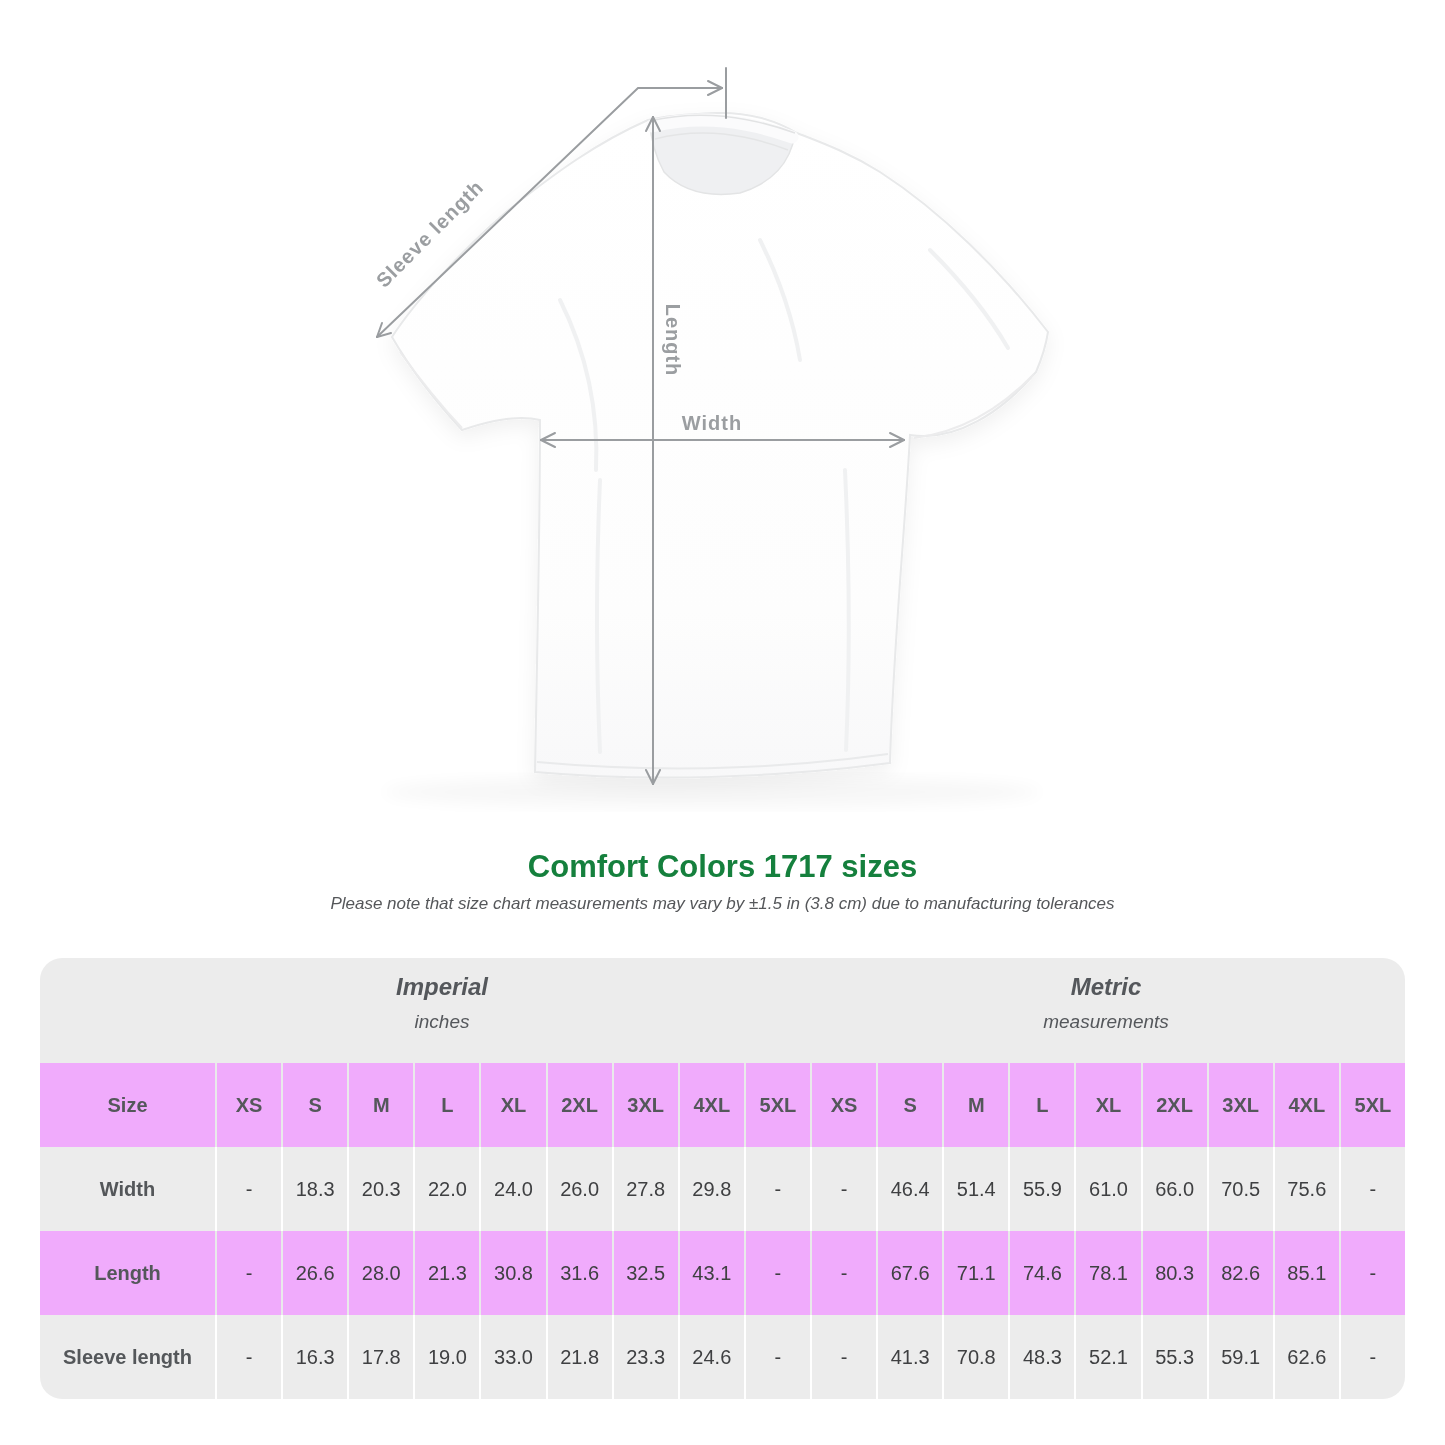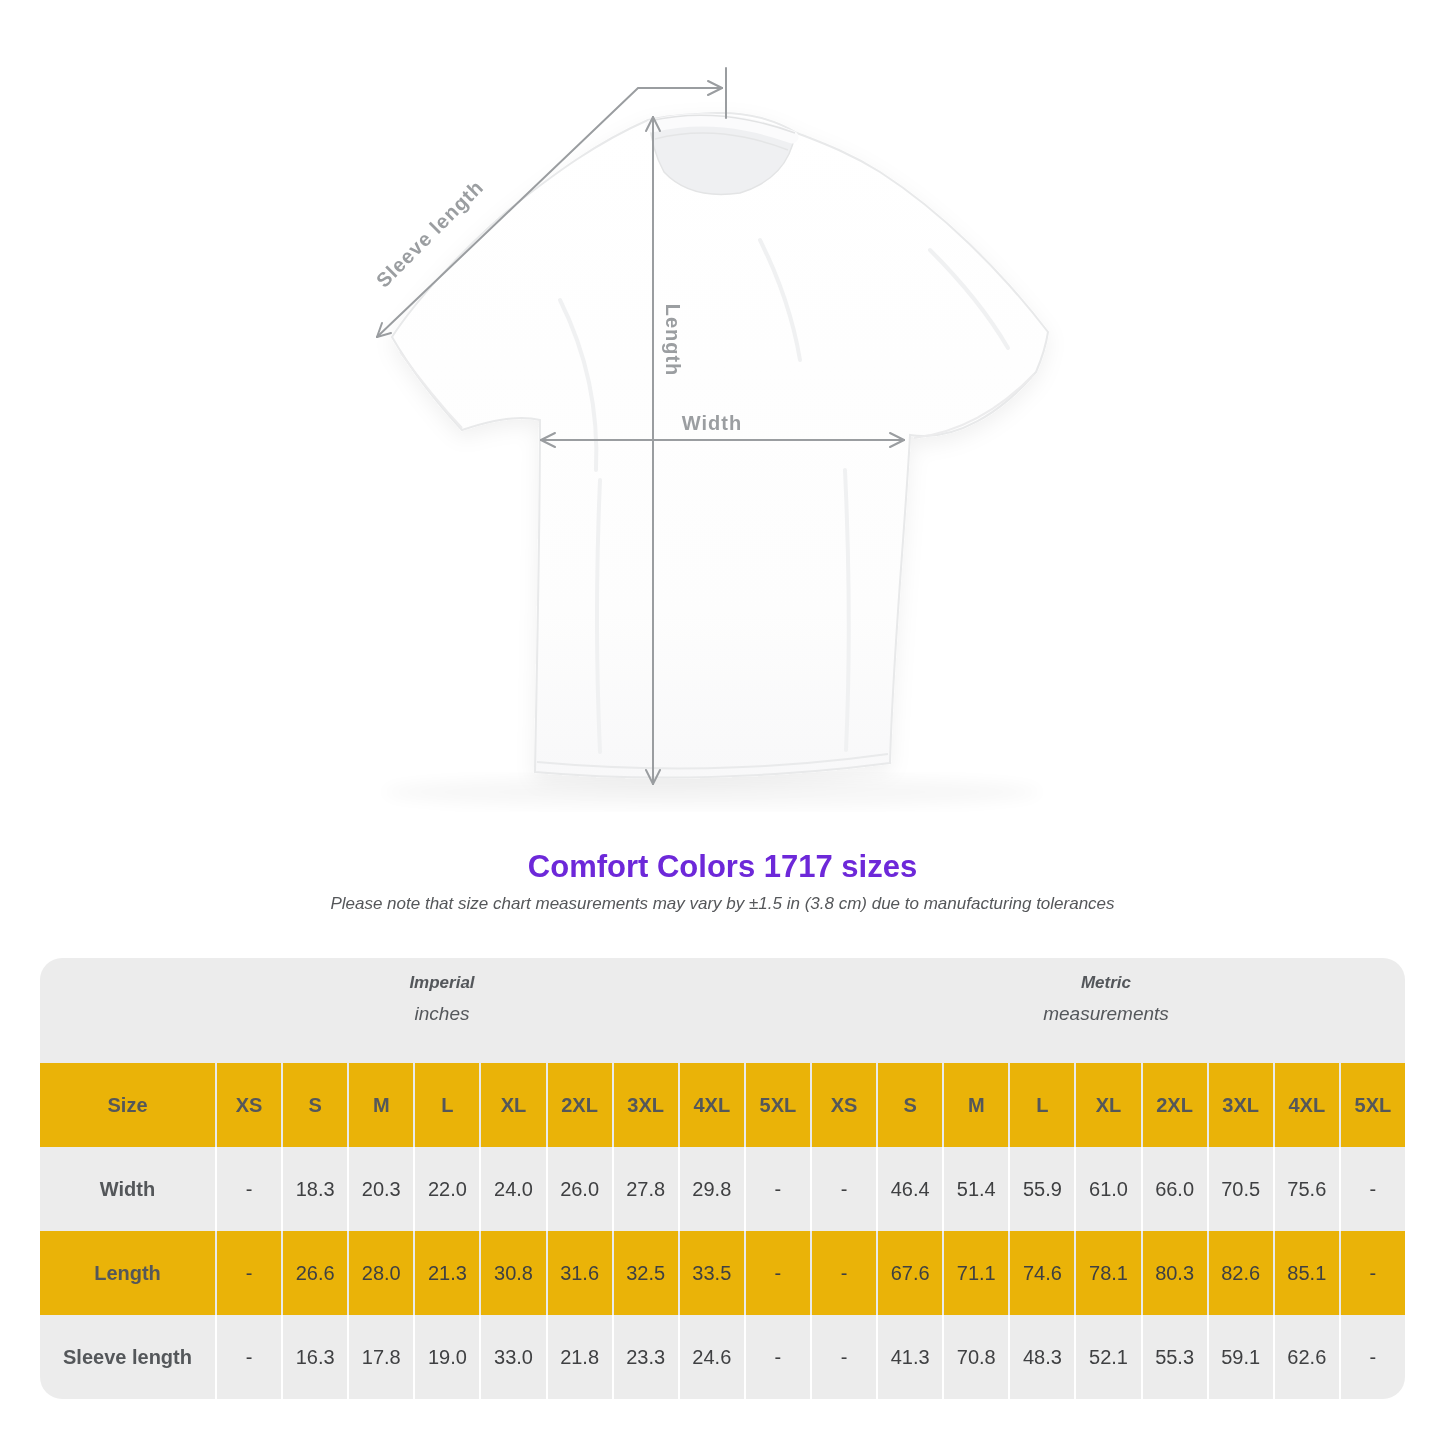--- a/index.html
+++ b/index.html
@@ -12,41 +12,41 @@
   #diagram-svg { position:absolute; left:0; top:0; }
 
   .dim-label { position:absolute; font-weight:bold; font-size:20px;
                color:#9b9ea1; letter-spacing:1px; white-space:nowrap; }
   #lbl-sleeve { left:430px; top:234px; transform:translate(-50%,-50%) rotate(-45deg); }
   #lbl-length { left:672px; top:340px; transform:translate(-50%,-50%) rotate(90deg); }
   #lbl-width  { left:712px; top:423px; transform:translate(-50%,-50%); }
 
   
   #page-title { position:absolute; left:0; right:0; top:849px; text-align:center;
-                font-size:31px; font-weight:bold; color:#6d28d9; }
+                font-size:31px; font-weight:bold; color:#15803d; }
   #page-subtitle { position:absolute; left:0; right:0; top:894px; text-align:center;
                    font-size:17px; font-style:italic; color:#55575a; }
 
   
   #size-table { position:absolute; left:40px; top:958px; width:1365px; }
 
   #unit-band { height:105px; background:#ececec; border-radius:22px 22px 0 0;
                position:relative; }
   .unit-group { position:absolute; top:15px; transform:translateX(-50%);
                 text-align:center; }
   #ug-imperial { left:402px; }
   #ug-metric   { left:1066px; }
-  .ug-name { font-size:17px; font-weight:bold; font-style:italic; color:#54575b; }
+  .ug-name { font-size:24px; font-weight:bold; font-style:italic; color:#54575b; }
   .ug-unit { font-size:19px; font-style:italic; color:#54575b; margin-top:10px; }
 
   .trow { display:grid; grid-template-columns:175px repeat(18,1fr); height:84px; }
   .cell { display:flex; align-items:center; justify-content:center;
           font-size:20px; color:#3f4042; }
   .trow .cell + .cell { border-left:2px solid transparent; }
-  .row-white { background:#eab308; }
+  .row-white { background:#f0abfc; }
   .row-white .cell + .cell { border-left-color:#e9eaea; }
   .row-gray  { background:#ececec; }
   .row-gray  .cell + .cell { border-left-color:#ffffff; }
   .row-last  { border-radius:0 0 22px 22px; }
   .cell.bold { font-weight:bold; color:#54575a; }
 </style>
 </head>
 <body>
 
 <div class="stage">
@@ -194,21 +194,21 @@
         </div>
         <div class="trow row-white">
           <div class="cell bold">Length</div>
           <div class="cell">-</div>
           <div class="cell">26.6</div>
           <div class="cell">28.0</div>
           <div class="cell">21.3</div>
           <div class="cell">30.8</div>
           <div class="cell">31.6</div>
           <div class="cell">32.5</div>
-          <div class="cell">33.5</div>
+          <div class="cell">43.1</div>
           <div class="cell">-</div>
           <div class="cell">-</div>
           <div class="cell">67.6</div>
           <div class="cell">71.1</div>
           <div class="cell">74.6</div>
           <div class="cell">78.1</div>
           <div class="cell">80.3</div>
           <div class="cell">82.6</div>
           <div class="cell">85.1</div>
           <div class="cell">-</div>

